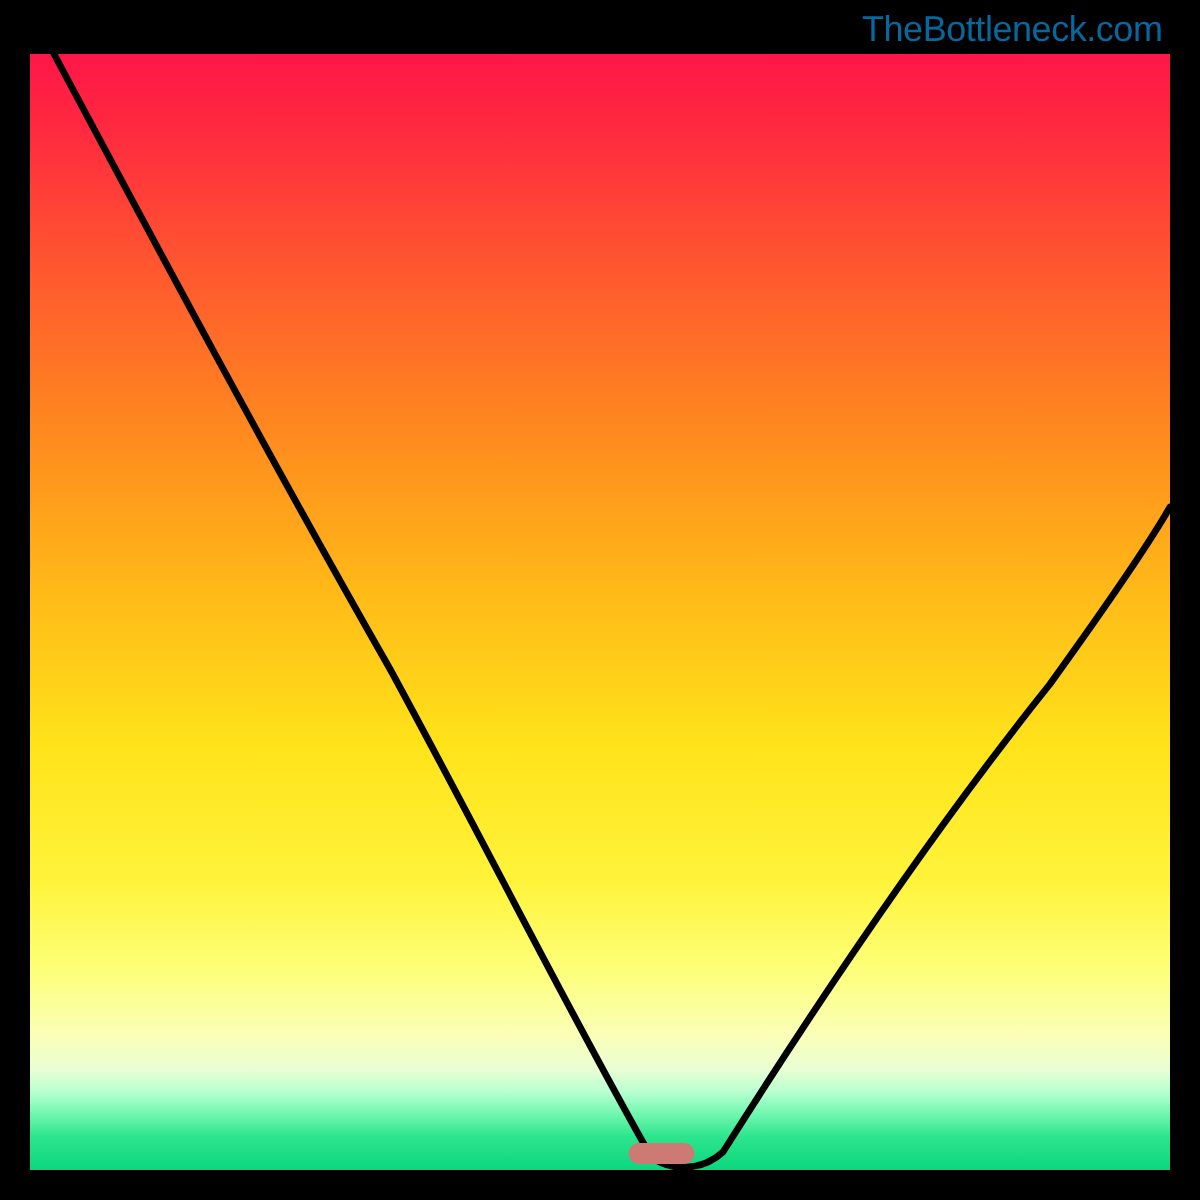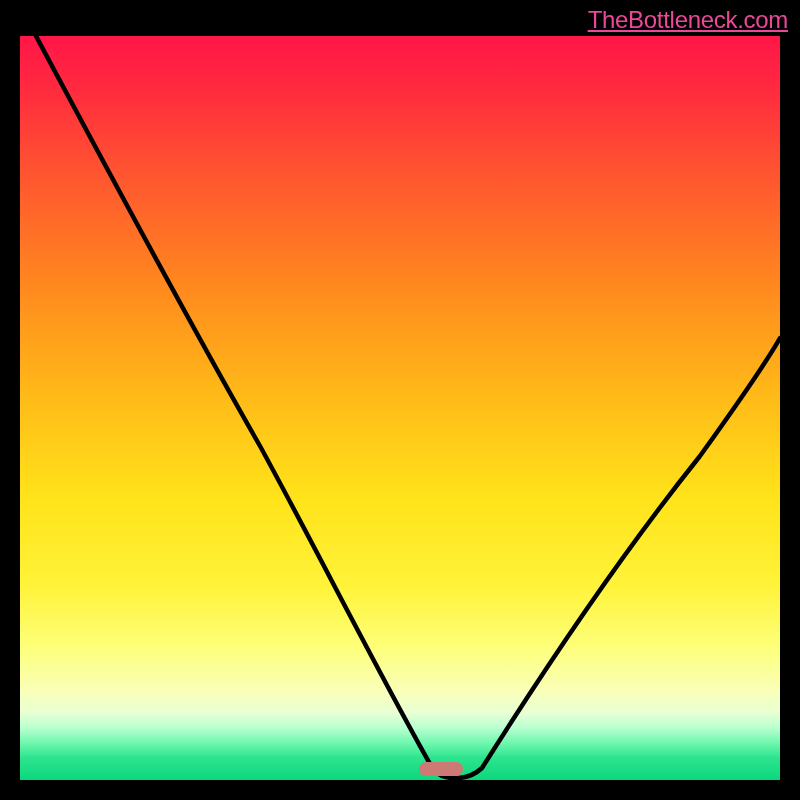--- a/index.html
+++ b/index.html
@@ -37,26 +37,25 @@
       #e8ffd4 91%,
       #b8ffd0 93%,
       #70f7af 95%,
       #2de58e 97%,
       #0bd77d 100%
     );
   }
   .watermark {
     position: absolute;
     top: 6px;
-    right: 12px;
-    color: #ec4899;
+    right: 25px;
+    color: #0369a1;
     font-size: 24px;
     letter-spacing: -0.3px;
     user-select: none;
-    text-decoration: underline;
   }
   .curve {
     position: absolute;
     left: 0;
     top: 0;
     width: 760px;
     height: 744px;
   }
   .marker {
     position: absolute;

